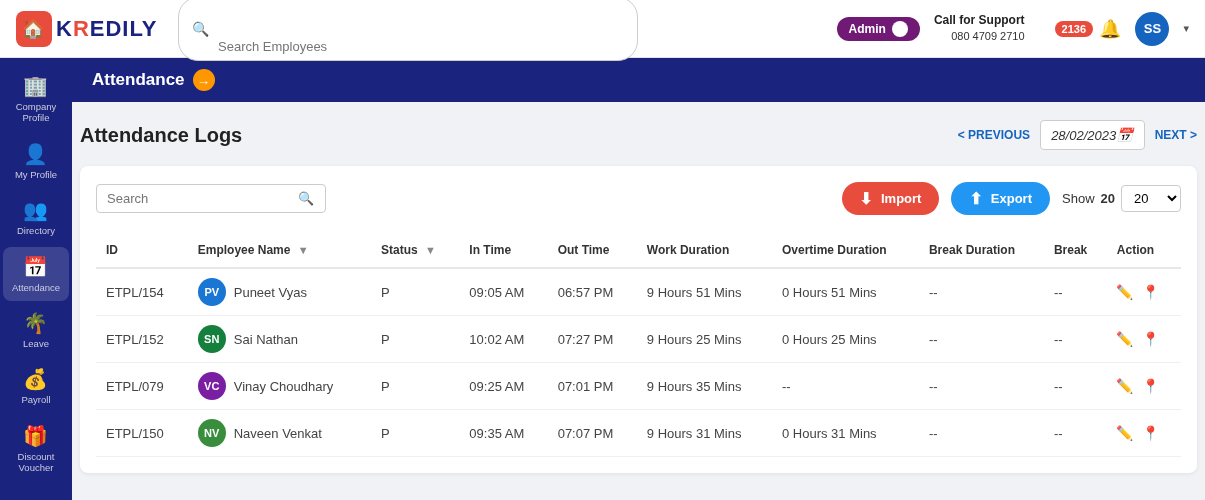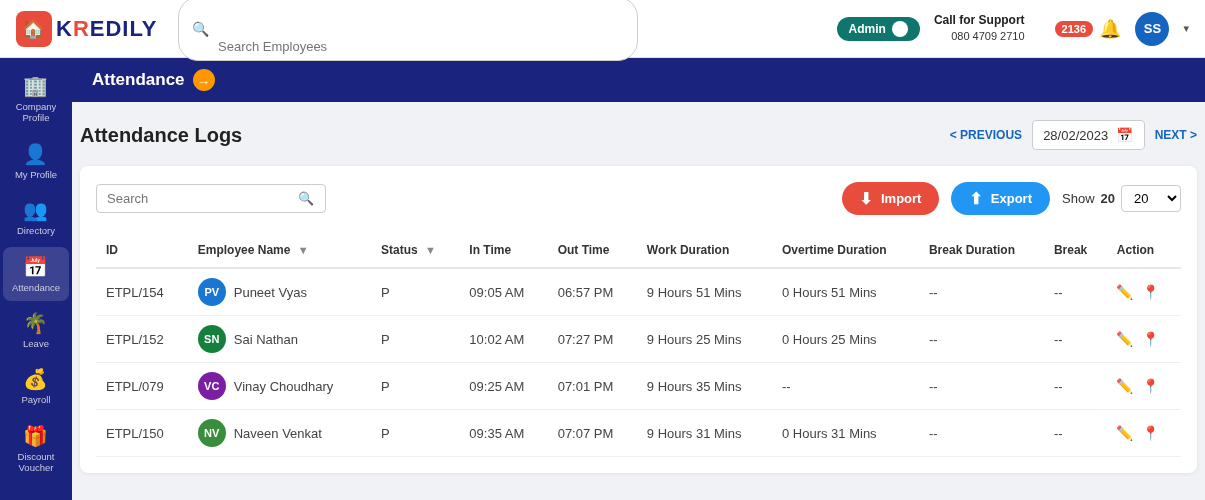--- a/index.html
+++ b/index.html
@@ -11,21 +11,21 @@
       padding: 0 16px; border-bottom: 1px solid #e0e0e0; position: relative; z-index: 10;
     }
     .logo-area { display: flex; align-items: center; gap: 4px; margin-right: 20px; }
     .logo-house { background: #e74c3c; color: #fff; border-radius: 8px; width: 36px; height: 36px; display: flex; align-items: center; justify-content: center; font-size: 18px; }
     .logo-text { font-size: 22px; font-weight: 700; color: #1a237e; letter-spacing: 1px; }
     .logo-text span { color: #e74c3c; }
     .search-bar { flex: 1; max-width: 460px; display: flex; align-items: center; border: 1px solid #ccc; border-radius: 20px; padding: 6px 14px; background: #fff; gap: 8px; }
     .search-bar input { border: none; outline: none; width: 100%; font-size: 13px; color: #555; margin-top: 35px; }
     .search-icon-top { color: #999; font-size: 14px; }
     .top-right { margin-left: auto; display: flex; align-items: center; gap: 14px; }
-    .admin-toggle { background: #0f766e; color: #fff; border-radius: 20px; padding: 4px 12px; font-size: 12px; font-weight: 600; display: flex; align-items: center; gap: 6px; }
+    .admin-toggle { background: #701a75; color: #fff; border-radius: 20px; padding: 4px 12px; font-size: 12px; font-weight: 600; display: flex; align-items: center; gap: 6px; }
     .toggle-dot { width: 16px; height: 16px; background: #fff; border-radius: 50%; }
     .support-info { text-align: right; font-size: 11px; color: #333; line-height: 1.4; }
     .support-label { font-weight: 600; color: #222; font-size: 12px; }
     .notif-badge { background: #e74c3c; color: #fff; font-size: 11px; font-weight: 700; border-radius: 10px; padding: 2px 7px; margin-left: 16px; }
     .bell-icon { font-size: 18px; color: #333; position: relative; }
     .avatar-ss { background: #1565c0; color: #fff; border-radius: 50%; width: 34px; height: 34px; display: flex; align-items: center; justify-content: center; font-size: 13px; font-weight: 700; }
     .chevron-down { font-size: 11px; color: #555; }
 
     
     .layout { display: flex; height: calc(500px - 58px); }
@@ -46,21 +46,21 @@
     .sub-nav-tab { color: #b0bdd8; padding: 8px 14px; border-radius: 4px 4px 0 0; cursor: pointer; font-size: 13px; font-weight: 500; display: flex; align-items: center; gap: 6px; }
     .sub-nav-tab.active { background: #fff; color: #1a237e; font-weight: 600; }
     .close-badge { background: #ff9800; color: #fff; border-radius: 50%; width: 16px; height: 16px; display: flex; align-items: center; justify-content: center; font-size: 10px; }
 
     
     .page-body { flex: 1; background: #f0f2f5; padding: 18px 8px; overflow-y: auto; }
     .page-header { display: flex; align-items: center; justify-content: space-between; margin-bottom: 16px; }
     .page-title { font-size: 20px; font-weight: 700; color: #222; }
     .date-nav { display: flex; align-items: center; gap: 10px; }
     .prev-btn, .next-btn { color: #1565c0; font-size: 12px; font-weight: 600; cursor: pointer; text-decoration: none; }
-    .date-input { display: flex; align-items: center; border: 1px solid #ccc; border-radius: 4px; background: #fff; padding: 6px 10px; font-size: 13px; gap: 8px; color: #333; }
+    .date-input { display: flex; align-items: center; border: 1px solid #ccc; border-radius: 4px; background: #fff; padding: 6px 10px; font-size: 13px; color: #333; font-style: italic; }
     .cal-icon { color: #555; font-size: 14px; }
 
     
     .table-section { background: #fff; border-radius: 8px; padding: 16px; box-shadow: 0 1px 4px rgba(0,0,0,0.07); }
     .table-toolbar { display: flex; align-items: center; justify-content: space-between; margin-bottom: 18px; }
     .search-input-wrap { display: flex; align-items: center; border: 1px solid #ccc; border-radius: 4px; padding: 6px 10px; gap: 6px; width: 230px; background: #fff; }
     .search-input-wrap input { border: none; outline: none; font-size: 13px; color: #555; width: 100%; }
     .toolbar-right { display: flex; align-items: center; gap: 12px; }
     .import-btn { background: #e74c3c; color: #fff; border: none; border-radius: 20px; padding: 7px 18px; font-size: 13px; font-weight: 600; cursor: pointer; display: flex; align-items: center; gap: 8px; }
     .import-icon { font-size: 16px; }

